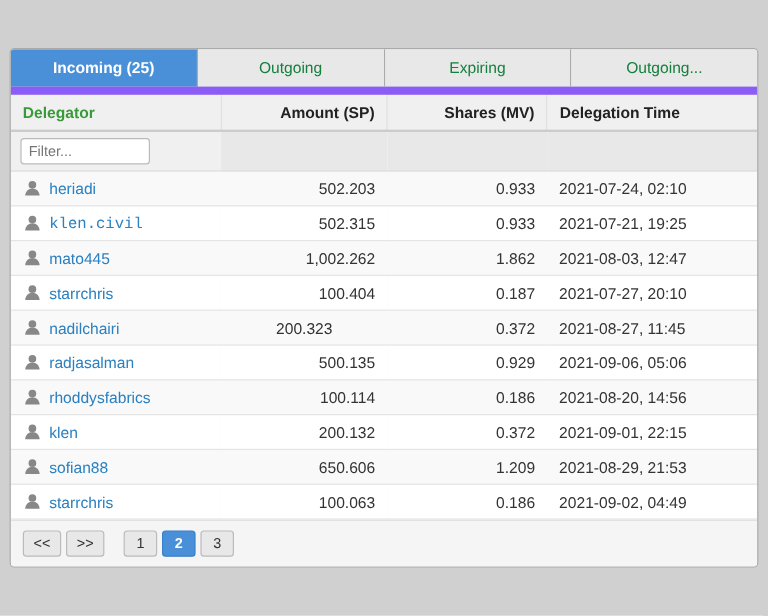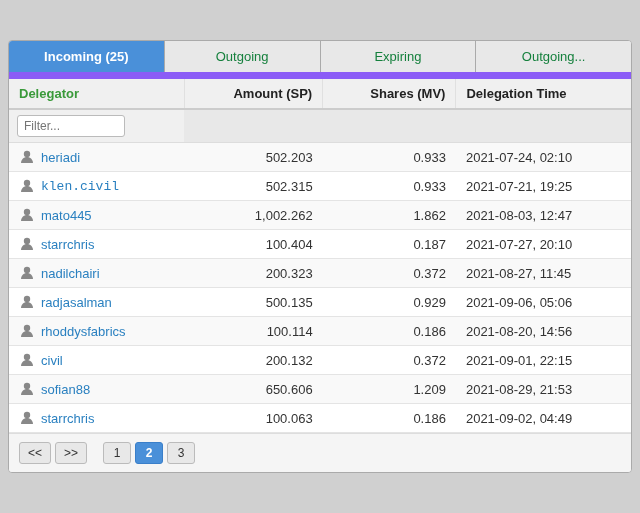--- a/index.html
+++ b/index.html
@@ -223,21 +223,21 @@
           <tr>
             <td>
       <div class="delegator-cell">
         <svg class="user-icon" viewBox="0 0 16 16" fill="#888">
           <circle cx="8" cy="5" r="3.2"></circle>
           <path d="M2 14c0-3.3 2.7-6 6-6s6 2.7 6 6" stroke="none"></path>
         </svg>
         <span class="delegator-name" style="cursor:pointer;">nadilchairi</span>
       </div>
             </td>
-            <td style="text-align: right;">200.323</td>
+            <td style="text-align: center;">200.323</td>
             <td style="text-align: right;">0.372</td>
             <td>2021-08-27, 11:45</td>
           </tr>
           <tr>
             <td>
       <div class="delegator-cell">
         <svg class="user-icon" viewBox="0 0 16 16" fill="#888">
           <circle cx="8" cy="5" r="3.2"></circle>
           <path d="M2 14c0-3.3 2.7-6 6-6s6 2.7 6 6" stroke="none"></path>
         </svg>
@@ -262,21 +262,21 @@
             <td style="text-align: right;">0.186</td>
             <td>2021-08-20, 14:56</td>
           </tr>
           <tr>
             <td>
       <div class="delegator-cell">
         <svg class="user-icon" viewBox="0 0 16 16" fill="#888">
           <circle cx="8" cy="5" r="3.2"></circle>
           <path d="M2 14c0-3.3 2.7-6 6-6s6 2.7 6 6" stroke="none"></path>
         </svg>
-        <span class="delegator-name" style="cursor:pointer;">civil</span>
+        <span class="delegator-name" style="cursor:pointer;">klen</span>
       </div>
             </td>
             <td style="text-align: right;">200.132</td>
             <td style="text-align: right;">0.372</td>
             <td>2021-09-01, 22:15</td>
           </tr>
           <tr>
             <td>
       <div class="delegator-cell">
         <svg class="user-icon" viewBox="0 0 16 16" fill="#888">

